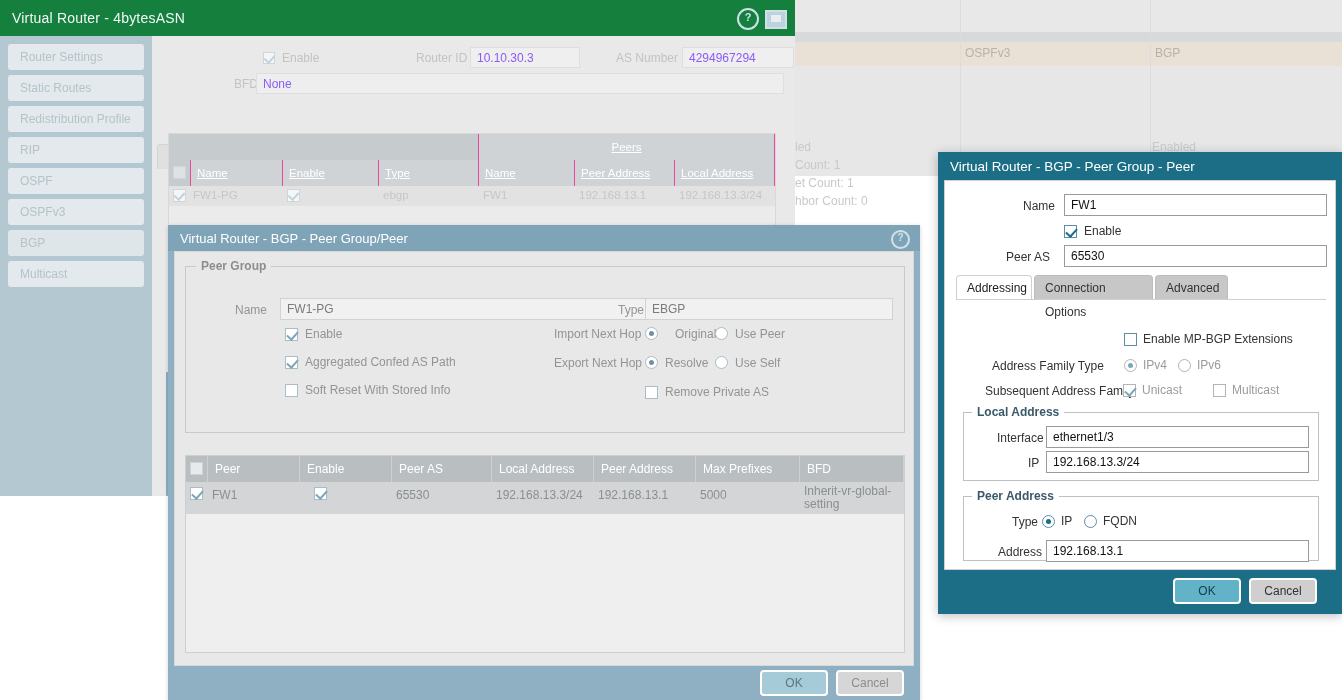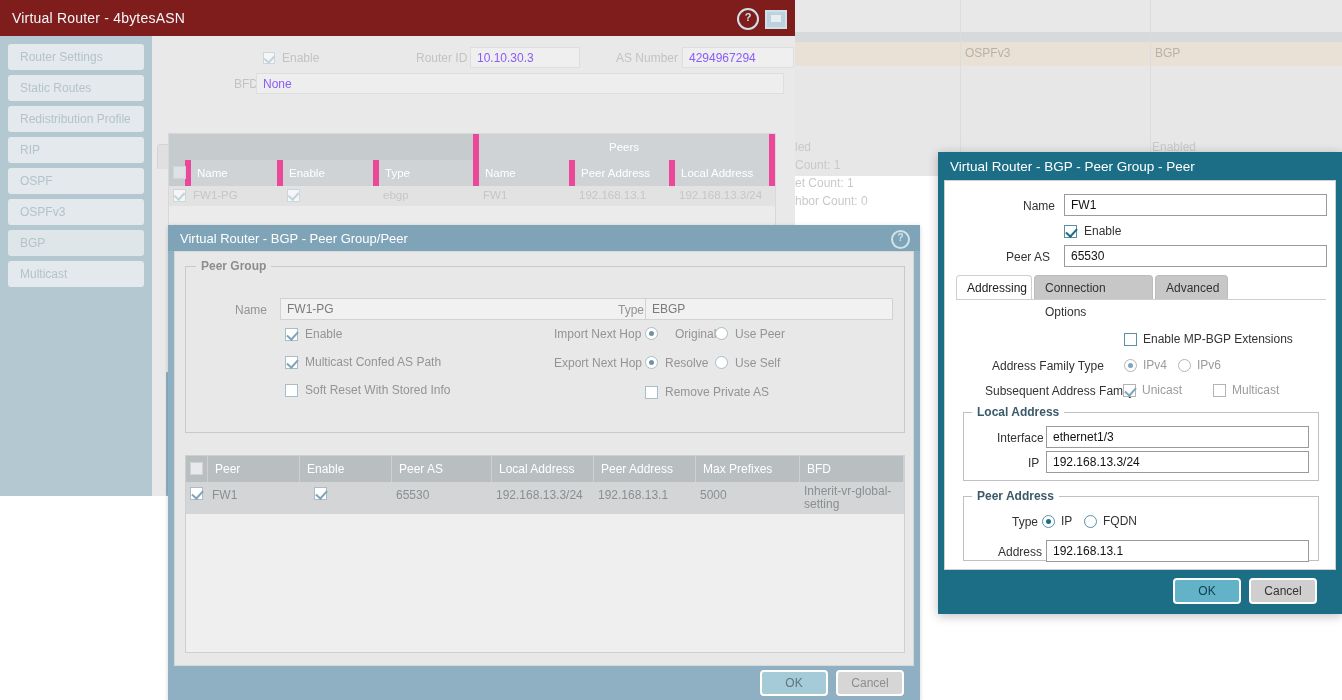--- a/index.html
+++ b/index.html
@@ -15,21 +15,21 @@
   .bg-topstrip{position:absolute;left:795px;top:0;width:547px;height:32px;background:#e8e8e8;border-bottom:1px solid #d2d2d2;}
   .bg-subbar{position:absolute;left:795px;top:32px;width:547px;height:10px;background:#d7d9da;}
   .bg-colhdr{position:absolute;left:795px;top:42px;width:547px;height:24px;background:#e9e1d5;}
   .bg-colhdr .cell{position:absolute;top:4px;color:#b9b2a6;font-size:12px;}
   .bg-grid{position:absolute;left:795px;top:66px;width:547px;height:110px;background:#e7e7e7;}
   .bg-vline{position:absolute;top:0;width:1px;height:176px;background:#dcdcdc;}
   .bg-text{position:absolute;color:#c9c9c9;font-size:12px;white-space:nowrap;}
 
   
   #vr-window{position:absolute;left:0;top:0;width:795px;height:496px;background:#b4c8d2;}
-  #vr-titlebar{position:absolute;left:0;top:0;width:795px;height:36px;background:#7f1d1d;}
+  #vr-titlebar{position:absolute;left:0;top:0;width:795px;height:36px;background:#15803d;}
   #vr-title{position:absolute;left:12px;top:10px;font-size:14px;color:#f3f7f9;letter-spacing:.2px;}
   .tb-icons{position:absolute;right:8px;top:8px;display:flex;gap:6px;align-items:center;}
   .ic-help{width:18px;height:18px;border-radius:50%;border:2px solid #cfe0e8;color:#cfe0e8;
            font-size:11px;line-height:15px;text-align:center;font-weight:bold;}
   .ic-restore{width:18px;height:15px;border:2px solid #cfe0e8;background:#bdd2dc;}
   .ic-restore i{display:block;width:10px;height:7px;margin:3px auto 0;background:#e6eef2;}
 
   
   #vr-sidebar{position:absolute;left:0;top:36px;width:152px;height:460px;background:#b4c8d2;}
   .sb-item{position:absolute;left:8px;width:136px;height:26px;background:#e3e9ec;border-radius:3px;
@@ -47,21 +47,21 @@
         border:solid #c3d3db;border-width:0 2px 2px 0;transform:rotate(42deg);}
 
   
   .dtab{position:absolute;top:108px;height:25px;background:#e0e0e0;border:1px solid #d4d4d4;border-bottom:none;
         border-radius:4px 4px 0 0;color:#c5c5c5;font-size:12px;line-height:25px;padding:0 10px;box-sizing:border-box;}
   .dtab.active{background:#efefef;color:#c0c0c0;}
 
   
   #vr-grid{position:absolute;left:168px;top:133px;width:608px;height:100px;background:#ebebeb;border:1px solid #d8d8d8;box-sizing:border-box;}
   .gh{position:absolute;background:#cfd3d5;color:#ffffff;font-size:11.5px;box-sizing:border-box;
-      border-right:6px solid #ec4899;padding-left:6px;}
+      border-right:1px solid #ec4899;padding-left:6px;text-decoration:underline;}
   .gh.light{background:#c6cbce;}
   .grow{position:absolute;left:0;height:20px;background:#e2e2e2;}
   .gcell{position:absolute;color:#c6c6c6;font-size:11.5px;}
 
   
   #vr-scroll{position:absolute;left:166px;top:372px;width:9px;height:124px;background:#8fb0c2;border-radius:1px;}
 
   
   #pg-window{position:absolute;left:168px;top:225px;width:752px;height:475px;background:#8fb0c2;
              box-shadow:0 1px 4px rgba(0,0,0,.18);}
@@ -235,21 +235,21 @@
 
     <div class="fieldset" style="left:10px;top:14px;width:720px;height:167px">
       <span class="fs-legend">Peer Group</span>
     </div>
     <span class="mlbl" style="left:60px;top:51px">Name</span>
     <div class="minput" style="left:105px;top:46px;width:613px">FW1-PG</div>
 
     <div class="mchk on" style="left:110px;top:76px"></div>
     <span class="mlbl" style="left:130px;top:75px">Enable</span>
     <div class="mchk on" style="left:110px;top:104px"></div>
-    <span class="mlbl" style="left:130px;top:103px">Multicast Confed AS Path</span>
+    <span class="mlbl" style="left:130px;top:103px">Aggregated Confed AS Path</span>
     <div class="mchk" style="left:110px;top:132px"></div>
     <span class="mlbl" style="left:130px;top:131px">Soft Reset With Stored Info</span>
 
     <span class="mlbl" style="left:443px;top:51px">Type</span>
     <div class="minput" style="left:470px;top:46px;width:248px">EBGP</div>
 
     <span class="mlbl" style="left:379px;top:75px">Import Next Hop</span>
     <div class="mradio on" style="left:470px;top:75px"></div>
     <span class="mlbl" style="left:500px;top:75px">Original</span>
     <div class="mradio" style="left:540px;top:75px"></div>

